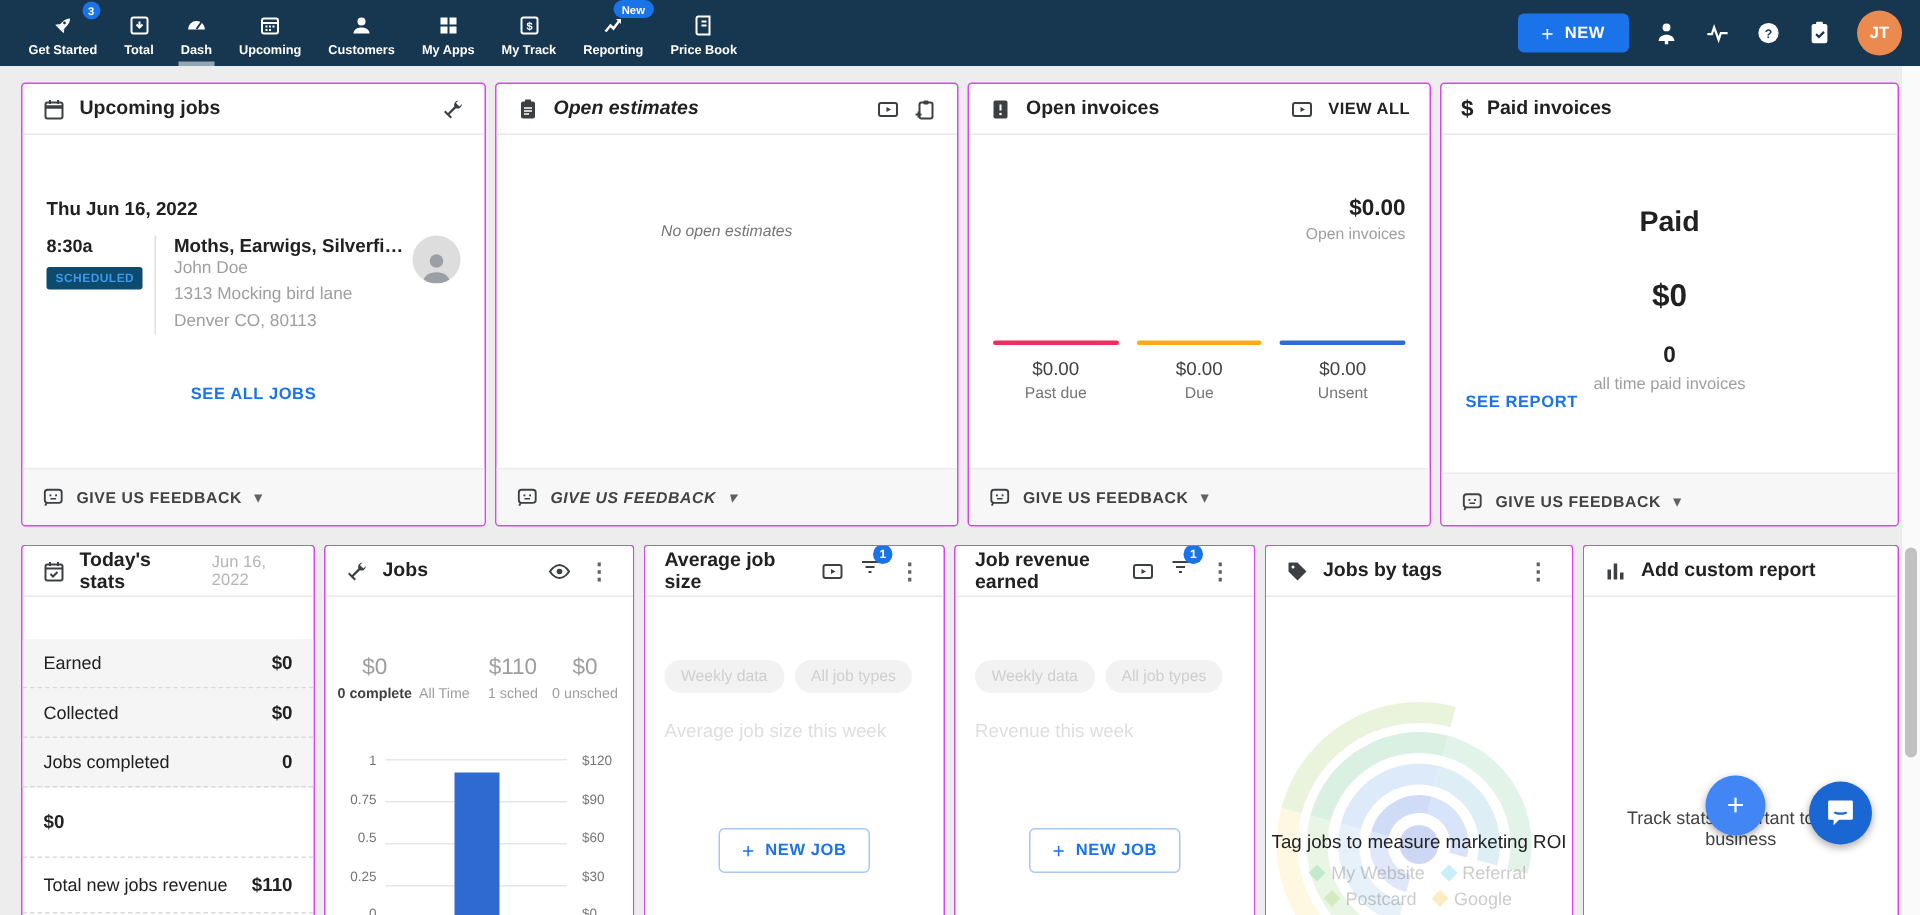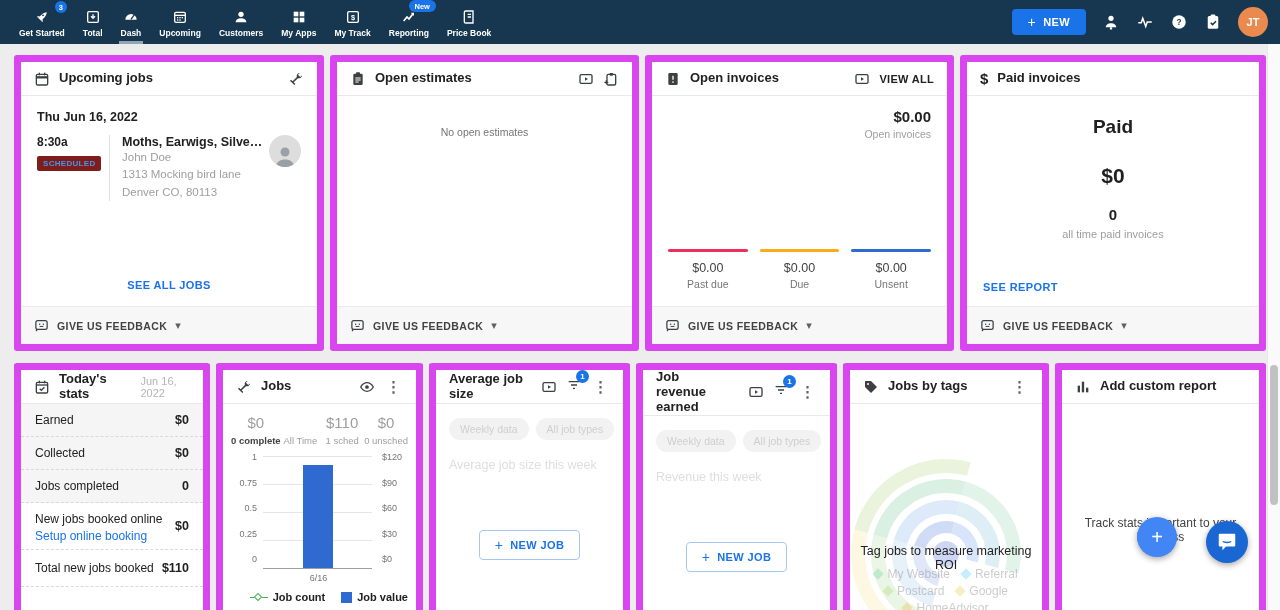--- a/index.html
+++ b/index.html
@@ -19,29 +19,29 @@
   .new-btn { display:flex; align-items:center; gap:7px; background:#1a73e8; border:none; color:#fff; font-family:inherit; font-size:11px; font-weight:700; letter-spacing:.4px; border-radius:4px; padding:7px 16px; cursor:pointer; }
   .new-btn .plus-glyph { font-size:14px; font-weight:400; line-height:10px; }
   .tb-ico { display:inline-flex; cursor:pointer; }
   .tb-ico svg { width:18px; height:18px; }
   .avatar { width:30px; height:30px; border-radius:50%; background:#ea8a4e; color:#fff; font-size:11px; font-weight:700; display:flex; align-items:center; justify-content:center; cursor:pointer; }
 
   
   .content { padding:11px 14px 0; }
   .row { display:flex; gap:6px; }
   .row1 { height:296px; margin-bottom:12px; }
-  .row1 .card:nth-child(1){ width:310px; } .row1 .card:nth-child(2){ width:309px; }
+  .row1 .card:nth-child(1){ width:310px; } .row1 .card:nth-child(2){ width:309px;font-style:italic; }
   .row1 .card:nth-child(3){ width:309px; } .row1 .card:nth-child(4){ width:306px; }
   .row2 { height:300px; }
   .row2 .card { border-bottom:none; }
   .row2 .card:nth-child(1){ width:196px; } .row2 .card:nth-child(2){ width:207px; }
   .row2 .card:nth-child(3){ width:201px; } .row2 .card:nth-child(4){ width:201px; }
   .row2 .card:nth-child(5){ width:206px; } .row2 .card:nth-child(6){ flex:1; }
 
-  .card { background:#fff; border:7px solid #d946ef; border-radius:3px; display:flex; flex-direction:column; overflow:hidden; }
+  .card { background:#fff; border:1px solid #d946ef; border-radius:3px; display:flex; flex-direction:column; overflow:hidden;gap:28px; }
   .card-head { display:flex; align-items:center; gap:9px; padding:0 13px; min-height:34px; border-bottom:1px solid #e8e8e8; flex-shrink:0; }
   .card-title { font-size:13px; font-weight:700; color:#212121; line-height:1.15; }
   .head-spacer { flex:1; }
   .ico { display:inline-flex; align-items:center; justify-content:center; color:#3c4043; }
   .ico svg { width:16px; height:16px; }
   .ico.sm svg { width:15px; height:15px; }
   .kebab { font-size:15px; font-weight:700; color:#5f6368; cursor:pointer; padding:0 2px; }
   .dollar-glyph { font-size:15px; font-weight:700; color:#212121; }
   .filter-wrap { position:relative; cursor:pointer; }
   .filter-badge { position:absolute; top:-7px; right:-7px; width:13px; height:13px; border-radius:50%; background:#1a73e8; color:#fff; font-size:8px; font-weight:700; display:flex; align-items:center; justify-content:center; }
@@ -51,21 +51,21 @@
   .caret { color:#616161; font-size:11px; }
 
   .link-blue { color:#1a73e8; font-size:11px; font-weight:700; letter-spacing:.4px; cursor:pointer; text-decoration:none; }
 
   
   .uj-body { display:flex; flex-direction:column; padding:14px 16px 0; flex:1; }
   .uj-date { font-size:12.5px; font-weight:700; color:#212121; margin-bottom:11px; }
   .uj-row { display:flex; }
   .uj-timecol { width:72px; flex-shrink:0; }
   .uj-time { font-size:12px; font-weight:700; color:#212121; }
-  .uj-status { display:inline-block; margin-top:7px; background:#7f1d1d; color:#3f98e9; font-size:8px; font-weight:700; letter-spacing:.3px; padding:3px 6px; border-radius:2px; }
+  .uj-status { display:inline-block; margin-top:7px; background:#0c4a6e; color:#3f98e9; font-size:8px; font-weight:700; letter-spacing:.3px; padding:3px 6px; border-radius:2px; }
   .uj-details { border-left:1px solid #e0e0e0; padding-left:12px; flex:1; min-width:0; }
   .uj-name { font-size:12.5px; font-weight:700; color:#212121; white-space:nowrap; overflow:hidden; text-overflow:ellipsis; }
   .uj-sub { font-size:11.5px; color:#9e9e9e; line-height:1.5; }
   .uj-avatar { width:32px; height:32px; border-radius:50%; background:#ddd; flex-shrink:0; margin-left:6px; display:flex; align-items:flex-end; justify-content:center; overflow:hidden; }
   .uj-avatar svg { width:24px; height:24px; }
   .see-all { margin-top:auto; align-self:center; margin-bottom:15px; }
 
   
   .oe-empty { text-align:center; padding-top:30px; font-size:10.5px; color:#757575; }
 
@@ -83,21 +83,21 @@
   
   .pi-body { display:flex; flex-direction:column; align-items:center; flex:1; padding-top:20px; }
   .pi-heading { font-size:19px; font-weight:700; color:#212121; }
   .pi-amount { font-size:21px; font-weight:700; color:#212121; margin-top:26px; }
   .pi-count { font-size:15px; font-weight:700; color:#212121; margin-top:18px; }
   .pi-caption { font-size:11px; color:#9e9e9e; margin-top:5px; }
   .pi-report { margin-top:auto; align-self:flex-start; margin-left:16px; margin-bottom:13px; }
 
   
   .ts-date { font-size:11px; color:#b5b5b5; }
-  .ts-row { display:flex; justify-content:space-between; align-items:center; padding:0 14px; height:33px; border-bottom:1px dashed #d9d9d9; }
+  .ts-row { display:flex; justify-content:space-between; align-items:center; padding:0 14px; height:33px; border-bottom:1px dashed #d9d9d9;text-align:center; }
   .ts-row.shaded { background:#f5f5f5; }
   .ts-row.tall { height:47px; }
   .ts-label { font-size:12px; color:#212121; }
   .ts-value { font-size:12.5px; font-weight:700; color:#212121; }
   .ts-link { display:block; font-size:12px; color:#1a73e8; cursor:pointer; margin-top:2px; text-decoration:none; }
 
   
   .jobs-stats { display:flex; padding:10px 8px 6px; }
   .js-col { flex:1; text-align:center; }
   .js-col.narrow { flex:.9; }
@@ -502,28 +502,24 @@
         </div>
         <div class="ts-row shaded">
           <span class="ts-label">Collected</span>
           <span class="ts-value">$0</span>
         </div>
         <div class="ts-row shaded">
           <span class="ts-label">Jobs completed</span>
           <span class="ts-value">0</span>
         </div>
         <div class="ts-row tall">
-          <div>
-            <span class="ts-label">New jobs booked online</span>
-            <a class="ts-link">Setup online booking</a>
-          </div>
           <span class="ts-value">$0</span>
         </div>
         <div class="ts-row" style="height:37px;">
-          <span class="ts-label">Total new jobs booked</span>
+          <span class="ts-label">Total new jobs revenue</span>
           <span class="ts-value">$110</span>
         </div>
       </div>
     </section>
 
     <section class="card">
       <header class="card-head">
         <span class="ico">
             <svg viewBox="0 0 24 24" fill="currentColor">
               <path d="M21 6.5a4.5 4.5 0 0 1-6 4.2L8.5 17 11 19.5 9.5 21 3 14.5 4.5 13 7 15.5l6.3-6.5A4.5 4.5 0 0 1 17.5 3l-2.6 2.6 3.5 3.5L21 6.5z"></path>

